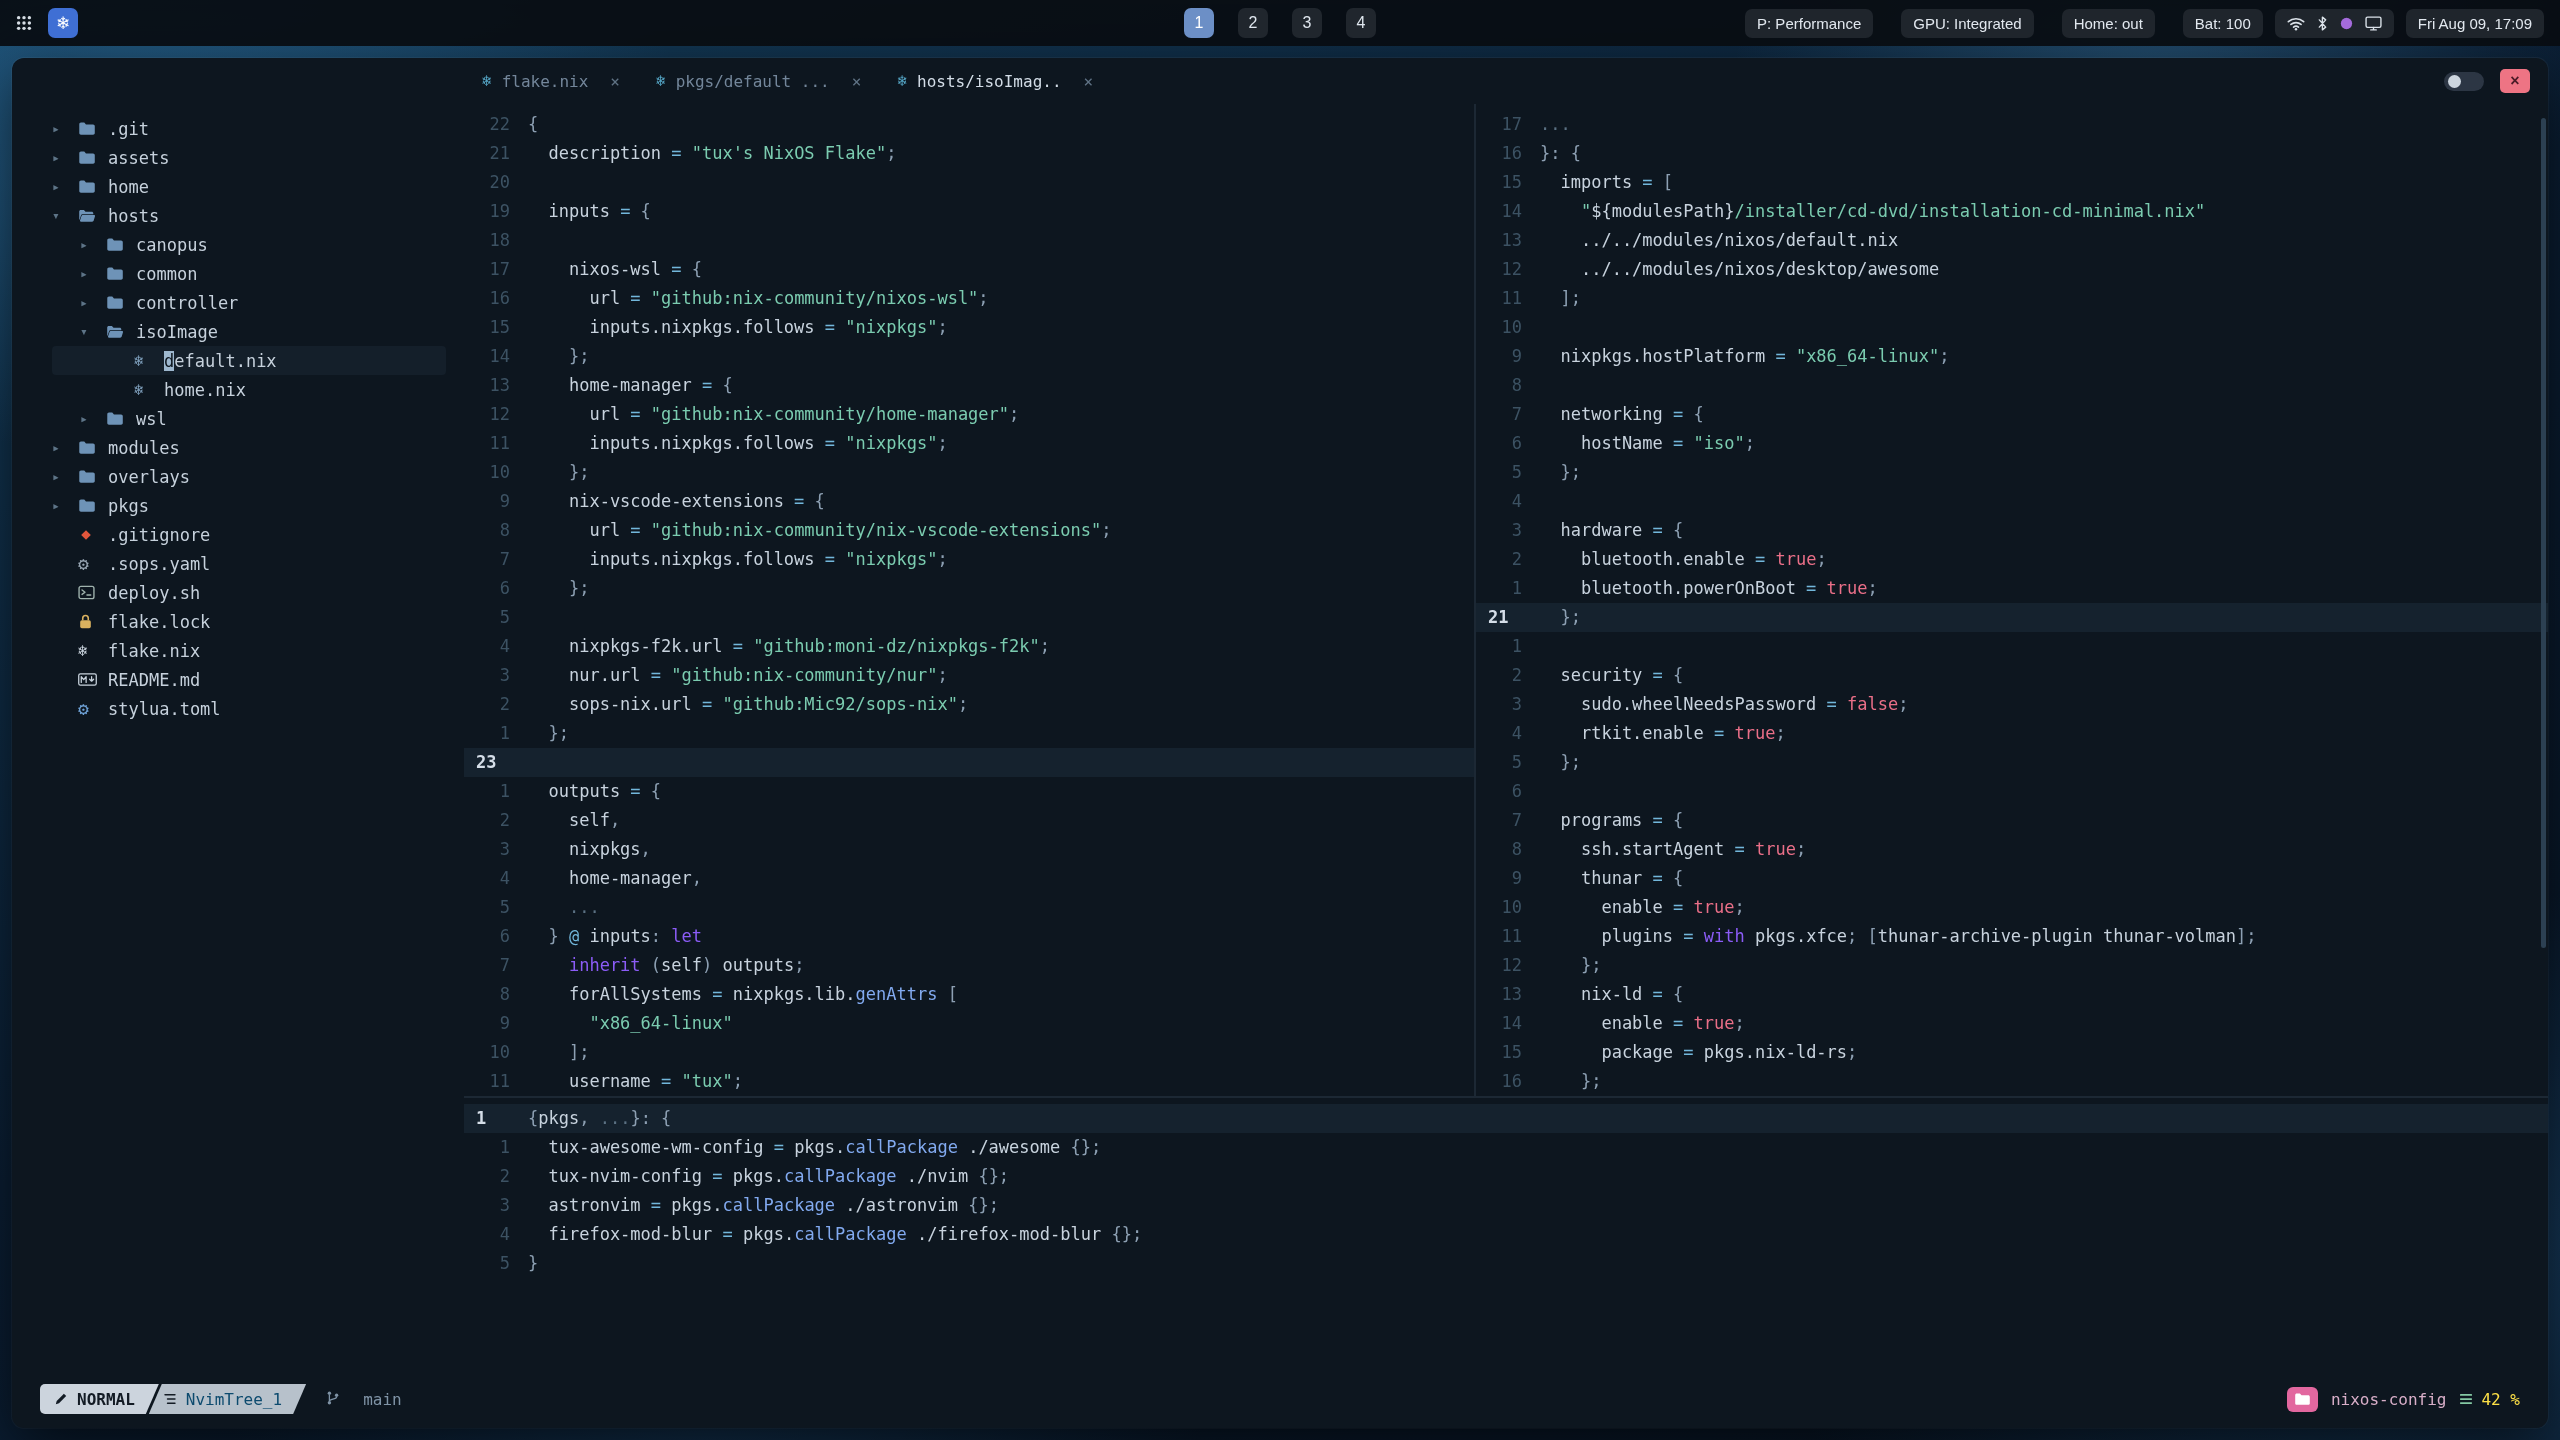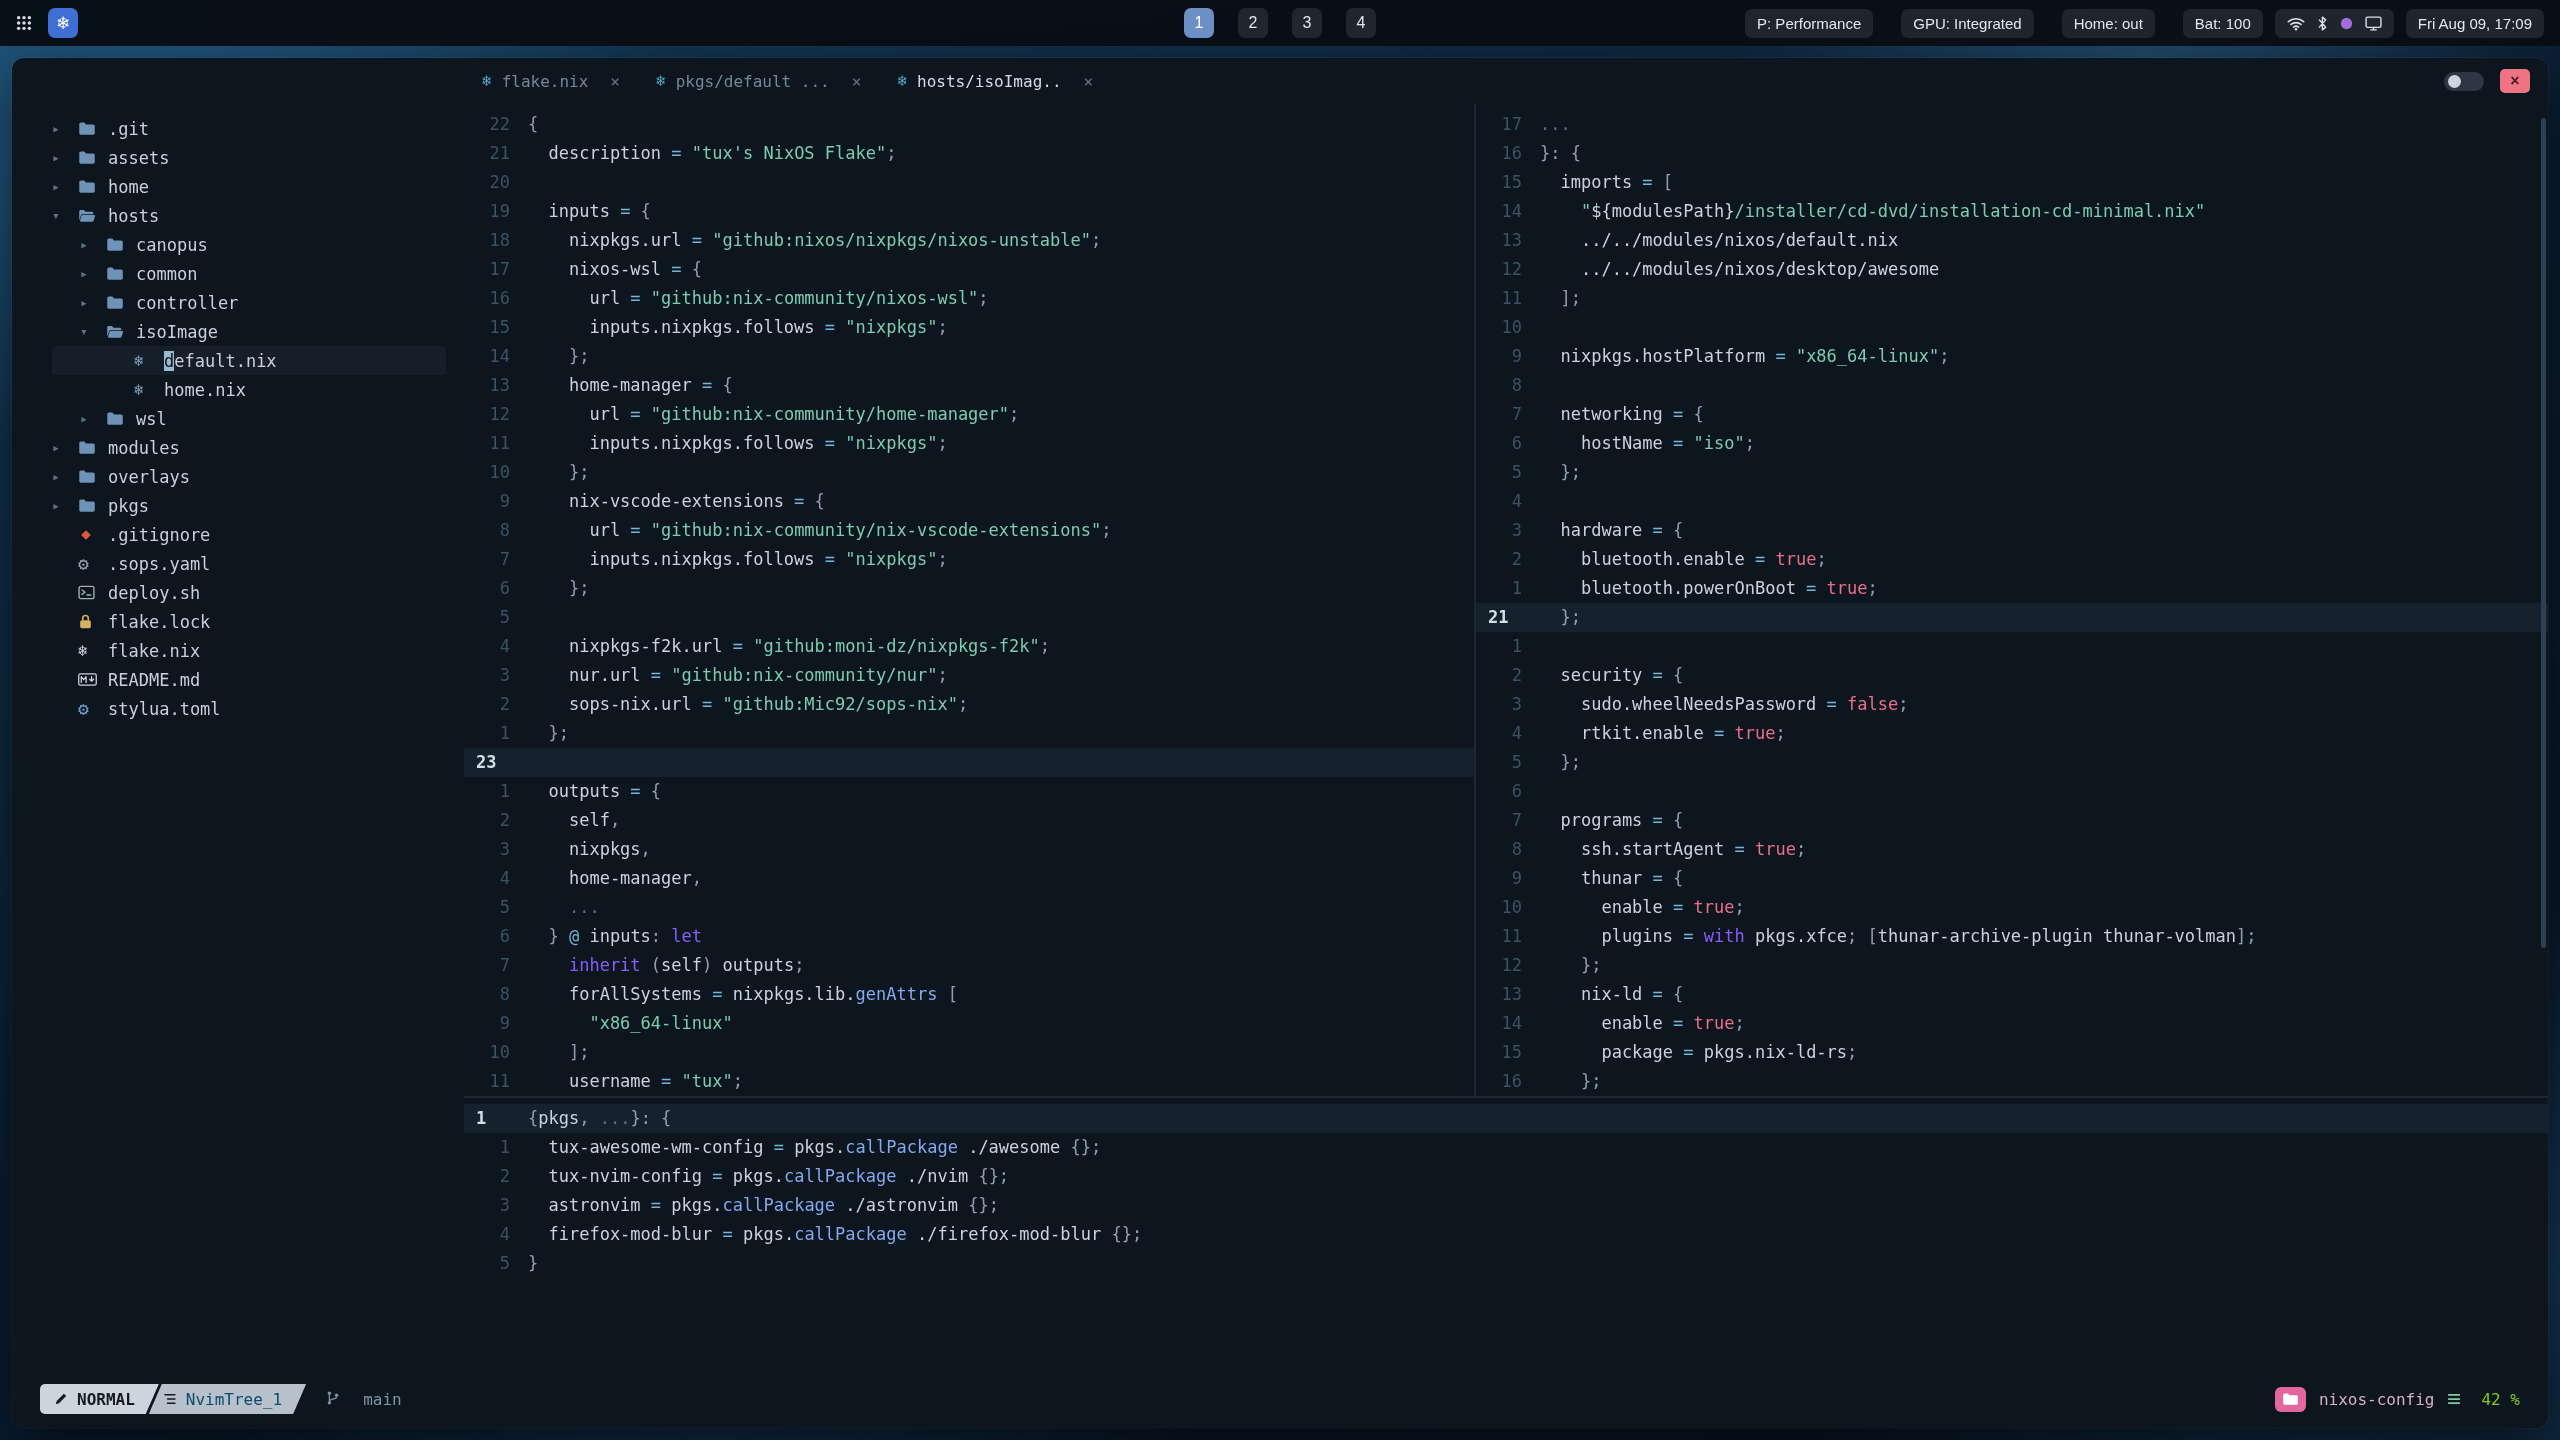--- a/index.html
+++ b/index.html
@@ -96,21 +96,21 @@
   .chip.mode{clip-path:polygon(0 0,100% 0,calc(100% - 13px) 100%,0 100%);border-radius:5px 0 0 5px}
   .chip.buf{clip-path:polygon(13px 0,100% 0,calc(100% - 13px) 100%,0 100%);margin-left:-10px;
     background:#b7c1cb;font-weight:normal;color:#0c4a6e}
   .chip .ic{color:#131b24}
   .branch{margin-left:20px;color:#7f93a6;display:flex;gap:23px;align-items:flex-start}
   .branch .ic{color:#7f93a6}
   .sl-right{margin-left:auto;display:flex;align-items:center;gap:13px}
   .proj-badge{width:31px;height:25px;border-radius:6px;background:#e2679f;display:flex;
     align-items:center;justify-content:center;color:#ffffff}
   .proj{color:#d8aec8}
-  .scrollpct{color:#84cc16;display:flex;align-items:center;gap:20px}
+  .scrollpct{color:#fde047;display:flex;align-items:center;gap:8px}
   .scrollpct .ic{color:#84c9a4}
 </style>
 </head>
 <body>
 
 <div class="topbar">
   <div class="tb-left">
     <div class="iconbtn">
         <span class="ic">
           <svg viewBox="0 0 14 14" width="16" height="16">
@@ -246,21 +246,21 @@
             </svg></span><span class="tlabel">README.md</span></div>
         <div class="titem" style="padding-left: 0px;"><span class="arrow"></span><span class="ic fic ic-gear-blue">⚙</span><span class="tlabel">stylua.toml</span></div>
       </div>
     <div class="editorcol">
       <div class="splits">
         <div class="pane pane-left">
             <div class="crow"><span class="lnum">22</span><span class="ctext"><span class="tk-p">{</span></span></div>
             <div class="crow"><span class="lnum">21</span><span class="ctext"><span class="tk-w">  description </span><span class="tk-o">= </span><span class="tk-s">"tux's NixOS Flake"</span><span class="tk-p">;</span></span></div>
             <div class="crow"><span class="lnum">20</span><span class="ctext"></span></div>
             <div class="crow"><span class="lnum">19</span><span class="ctext"><span class="tk-w">  inputs </span><span class="tk-o">= </span><span class="tk-p">{</span></span></div>
-            <div class="crow"><span class="lnum">18</span><span class="ctext"><span class="tk-w">    nixpkgs.url </span><span class="tk-o">= </span><span class="tk-s">"github:nixos/nixpkgs/nixos-unstable"</span><span class="tk-p">;</span></span></div>
+            <div class="crow"><span class="lnum">18</span></div>
             <div class="crow"><span class="lnum">17</span><span class="ctext"><span class="tk-w">    nixos-wsl </span><span class="tk-o">= </span><span class="tk-p">{</span></span></div>
             <div class="crow"><span class="lnum">16</span><span class="ctext"><span class="tk-w">      url </span><span class="tk-o">= </span><span class="tk-s">"github:nix-community/nixos-wsl"</span><span class="tk-p">;</span></span></div>
             <div class="crow"><span class="lnum">15</span><span class="ctext"><span class="tk-w">      inputs.nixpkgs.follows </span><span class="tk-o">= </span><span class="tk-s">"nixpkgs"</span><span class="tk-p">;</span></span></div>
             <div class="crow"><span class="lnum">14</span><span class="ctext"><span class="tk-p">    };</span></span></div>
             <div class="crow"><span class="lnum">13</span><span class="ctext"><span class="tk-w">    home-manager </span><span class="tk-o">= </span><span class="tk-p">{</span></span></div>
             <div class="crow"><span class="lnum">12</span><span class="ctext"><span class="tk-w">      url </span><span class="tk-o">= </span><span class="tk-s">"github:nix-community/home-manager"</span><span class="tk-p">;</span></span></div>
             <div class="crow"><span class="lnum">11</span><span class="ctext"><span class="tk-w">      inputs.nixpkgs.follows </span><span class="tk-o">= </span><span class="tk-s">"nixpkgs"</span><span class="tk-p">;</span></span></div>
             <div class="crow"><span class="lnum">10</span><span class="ctext"><span class="tk-p">    };</span></span></div>
             <div class="crow"><span class="lnum">9</span><span class="ctext"><span class="tk-w">    nix-vscode-extensions </span><span class="tk-o">= </span><span class="tk-p">{</span></span></div>
             <div class="crow"><span class="lnum">8</span><span class="ctext"><span class="tk-w">      url </span><span class="tk-o">= </span><span class="tk-s">"github:nix-community/nix-vscode-extensions"</span><span class="tk-p">;</span></span></div>

